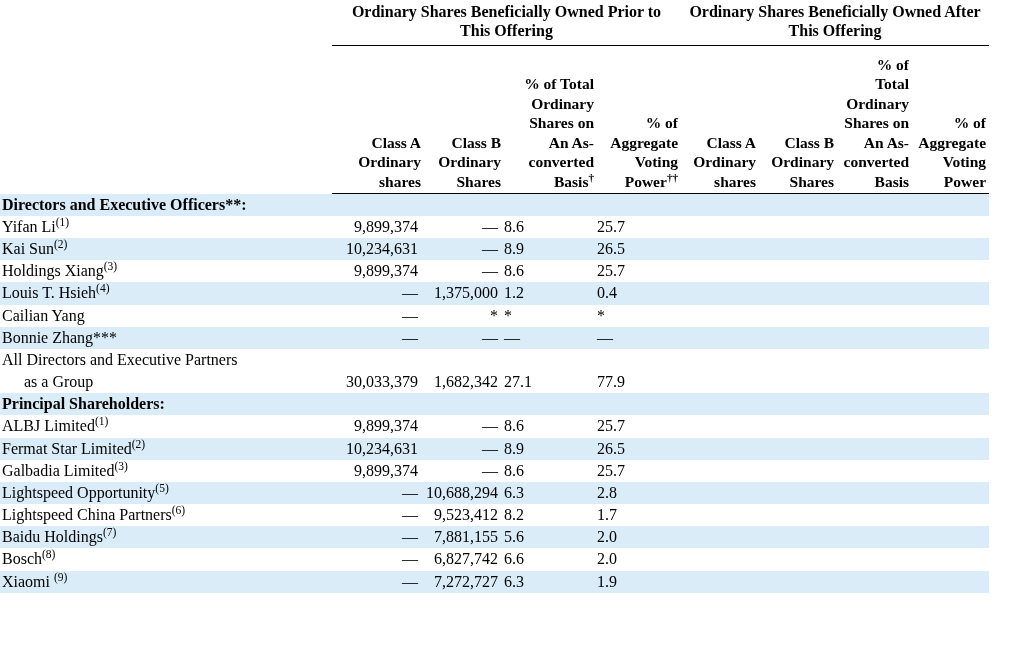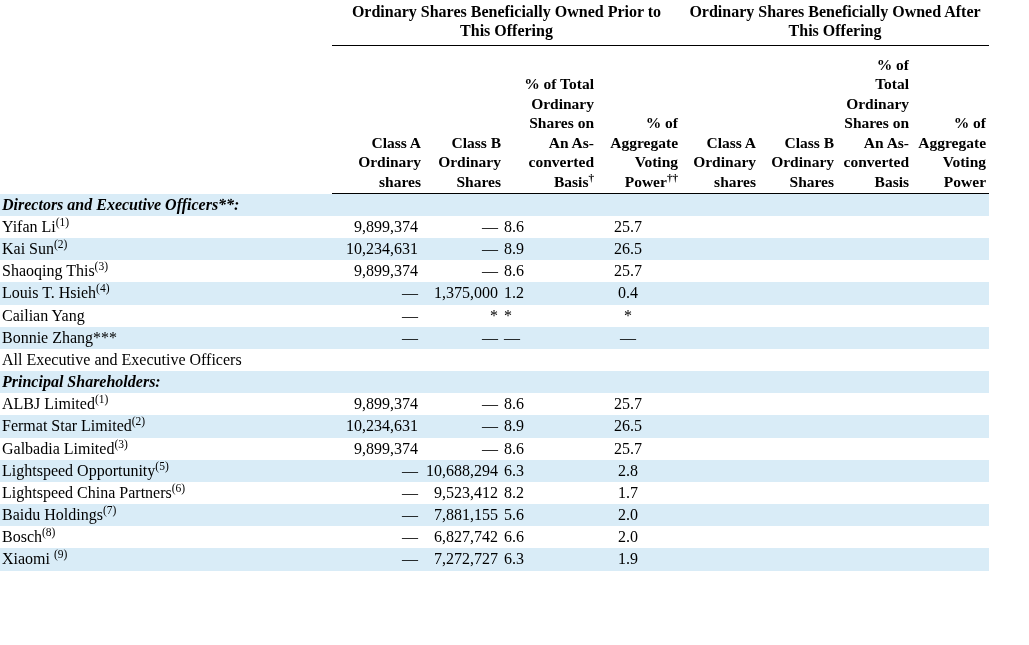--- a/index.html
+++ b/index.html
@@ -84,32 +84,31 @@
   }
   td.name {
     text-align: left;
     padding-left: 2px;
   }
   td.name.indent {
     padding-left: 24px;
   }
   td.bold {
     font-weight: bold;
-    font-style: italic;
   }
   td.num {
     text-align: right;
     padding-right: 6px;
   }
   td.num.pct {
     text-align: left;
     padding-right: 18px;
   }
   td.num.vote {
-    text-align: center;
+    text-align: left;
     padding-right: 22px;
   }
   .twoline {
     white-space: normal;
     line-height: 1.26;
   }
 </style>
 </head>
 <body>
 
@@ -201,21 +200,21 @@
           <td class="num">10,234,631</td>
           <td class="num">—</td>
           <td class="num pct">8.9</td>
           <td class="num vote">26.5</td>
           <td class="num"></td>
           <td class="num"></td>
           <td class="num pct"></td>
           <td class="num vote"></td>
         </tr>
         <tr>
-          <td class="name"><span>Shaoqing This</span><span class="sup">(3)</span></td>
+          <td class="name"><span>Holdings Xiang</span><span class="sup">(3)</span></td>
           <td class="num">9,899,374</td>
           <td class="num">—</td>
           <td class="num pct">8.6</td>
           <td class="num vote">25.7</td>
           <td class="num"></td>
           <td class="num"></td>
           <td class="num pct"></td>
           <td class="num vote"></td>
         </tr>
         <tr class="shade">
@@ -245,25 +244,36 @@
           <td class="num">—</td>
           <td class="num">—</td>
           <td class="num pct">—</td>
           <td class="num vote">—</td>
           <td class="num"></td>
           <td class="num"></td>
           <td class="num pct"></td>
           <td class="num vote"></td>
         </tr>
         <tr>
-          <td class="name"><span>All Executive and Executive Officers</span></td>
-          <td class="num"></td>
-          <td class="num"></td>
-          <td class="num pct"></td>
-          <td class="num vote"></td>
+          <td class="name"><span>All Directors and Executive Partners</span></td>
+          <td class="num"></td>
+          <td class="num"></td>
+          <td class="num pct"></td>
+          <td class="num vote"></td>
+          <td class="num"></td>
+          <td class="num"></td>
+          <td class="num pct"></td>
+          <td class="num vote"></td>
+        </tr>
+        <tr>
+          <td class="name indent">as a Group</td>
+          <td class="num">30,033,379</td>
+          <td class="num">1,682,342</td>
+          <td class="num pct">27.1</td>
+          <td class="num vote">77.9</td>
           <td class="num"></td>
           <td class="num"></td>
           <td class="num pct"></td>
           <td class="num vote"></td>
         </tr>
         <tr class="shade">
           <td class="name bold"><span>Principal Shareholders:</span></td>
           <td class="num"></td>
           <td class="num"></td>
           <td class="num pct"></td>

